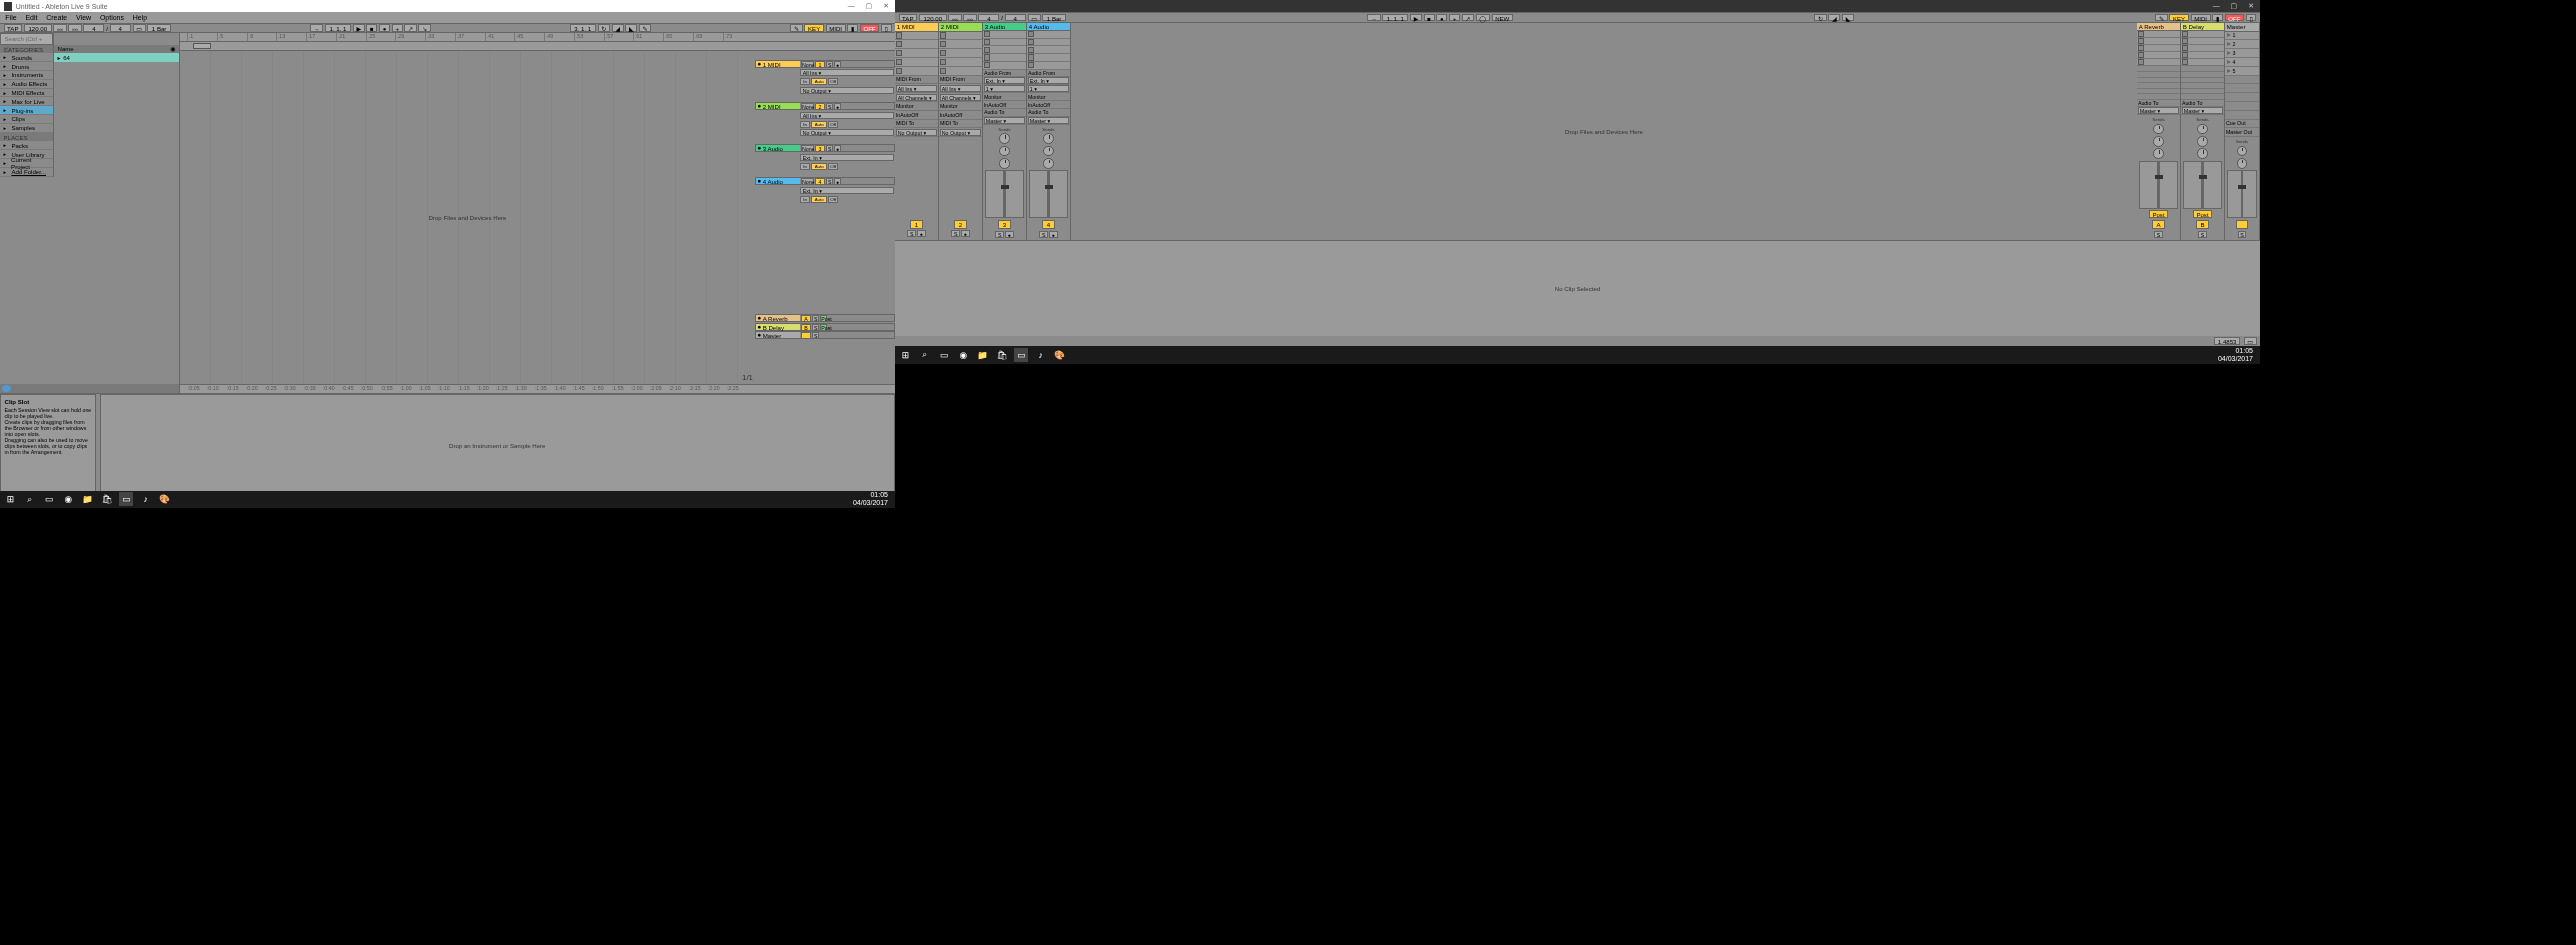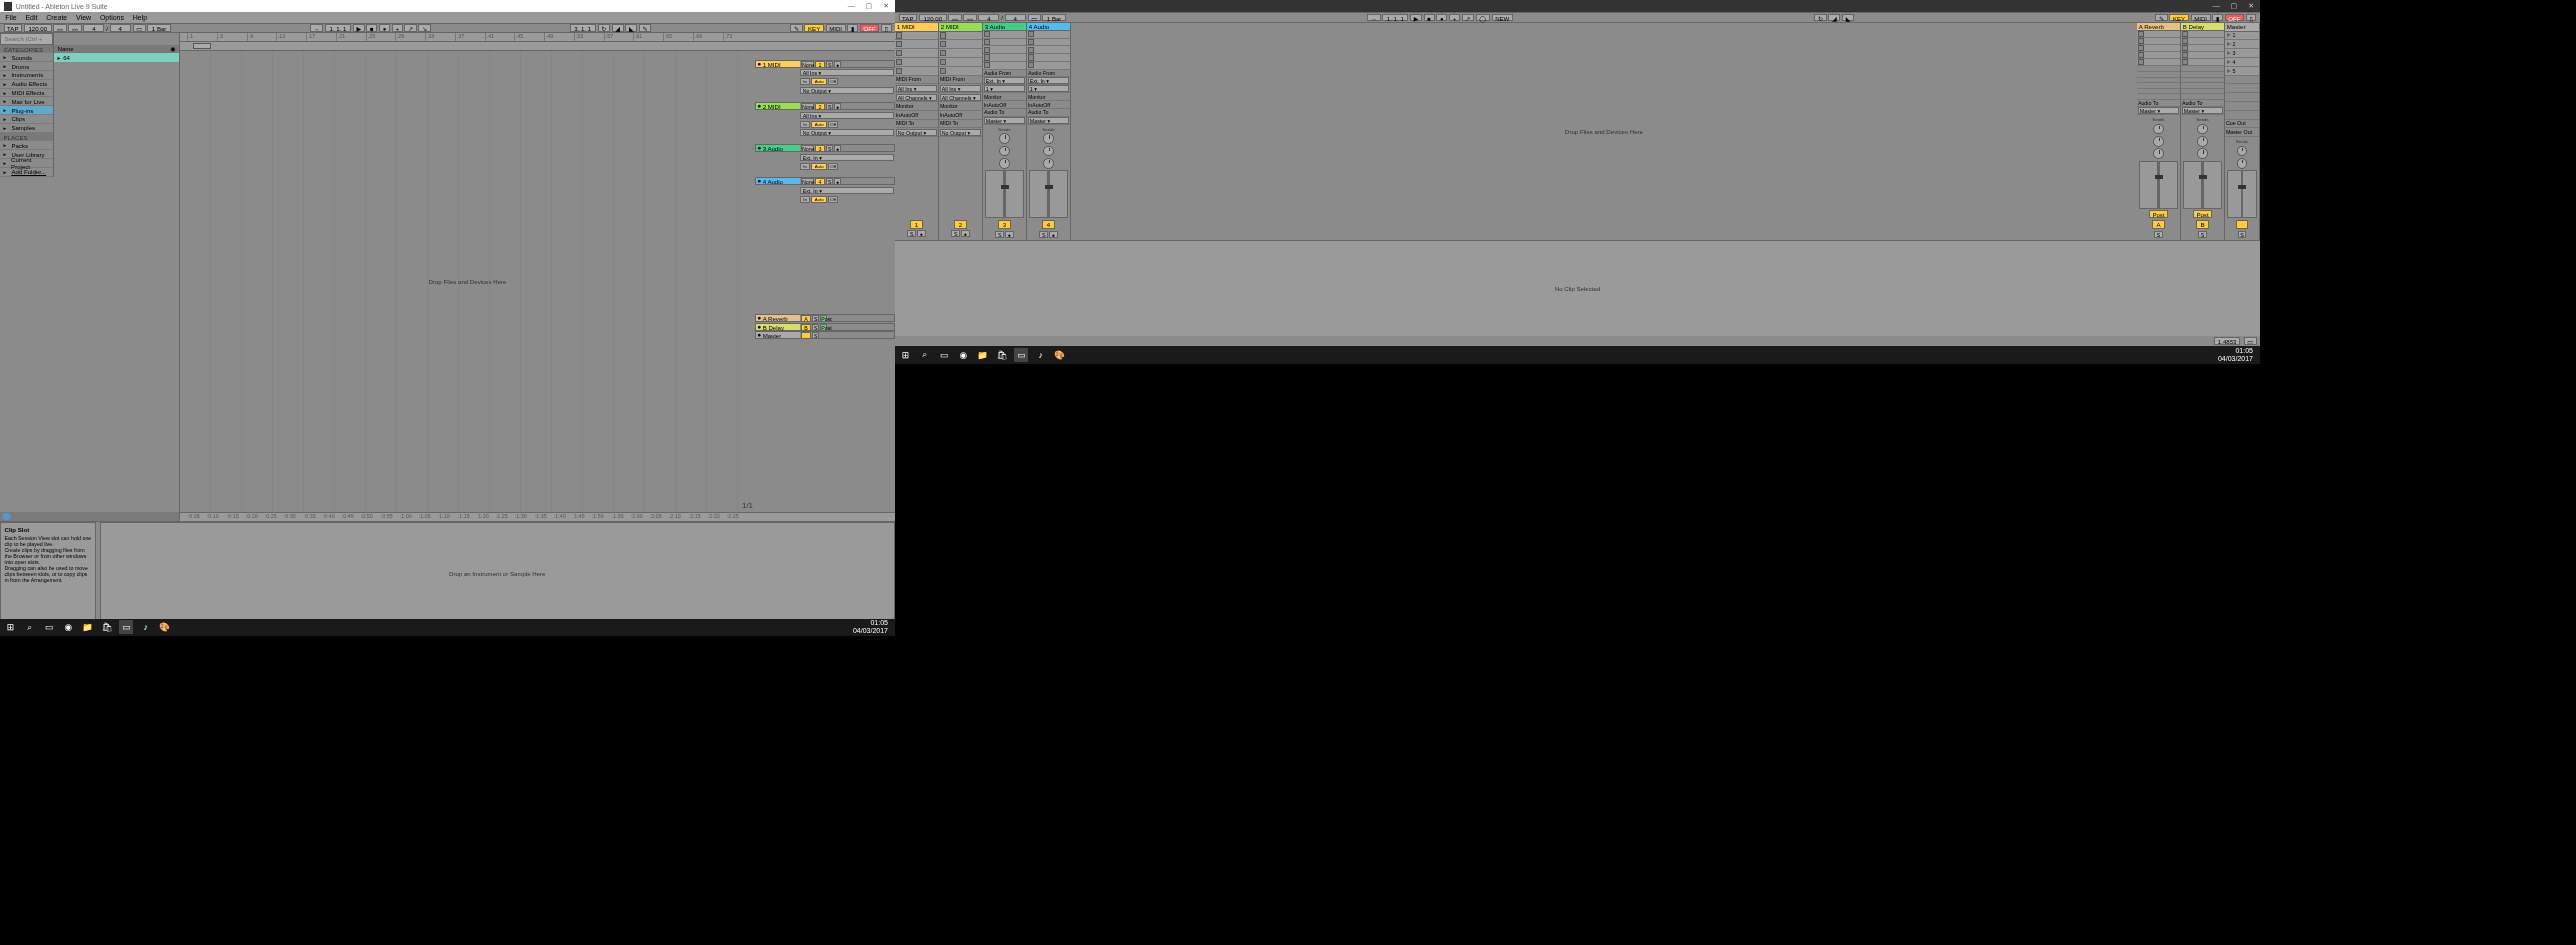--- a/index.html
+++ b/index.html
@@ -1,18 +1,18 @@
 <!DOCTYPE html>
 <html style="font-size:14px"><head>
 <meta charset="utf-8">
 <style>
 * { margin:0; padding:0; box-sizing:border-box; font-family:Arial,sans-serif; }
 body { background:#000; display:flex; width:2576px; height:945px; overflow:hidden; }
 .screen { display:flex; flex-direction:column; background:#8b8b8b; position:relative; }
-.screen.left { width:895px; height:636px; }
+.screen.left { width:895px; height:508px; }
 .screen.right { width:1365px; height:346px; margin-left:0; }
 .titlebar { height:12.3px; background:#fff; display:flex; align-items:center; font-size:7px; color:#666; padding:0 3.5px; }
 .titlebar .icon { width:8.8px; height:8.8px; background:#333; margin-right:3.5px; }
 .titlebar .winbtns { margin-left:auto; display:flex; gap:7px; }
 .titlebar .winbtn { width:10.5px; height:8.8px; text-align:center; cursor:pointer; }
 .menubar { height:10.5px; background:#9a9a9a; display:flex; gap:8.8px; padding:0 5.3px; font-size:7px; color:#000; align-items:center; }
 .menubar span { cursor:pointer; }
 .toolbar { height:10.5px; background:#8b8b8b; display:flex; align-items:center; gap:1.8px; padding:0 3.5px; font-size:6.1px; border-top:0.9px solid #666; border-bottom:0.9px solid #666; }
 .tb-btn { background:#aaa; border:0.9px solid #666; padding:0 2.6px; height:7.9px; line-height:7px; font-size:6.1px; cursor:pointer; }
 .tb-val { background:#aaa; border:0.9px solid #666; padding:0 3.5px; height:7.9px; line-height:7px; font-size:6.1px; min-width:21px; text-align:center; }

